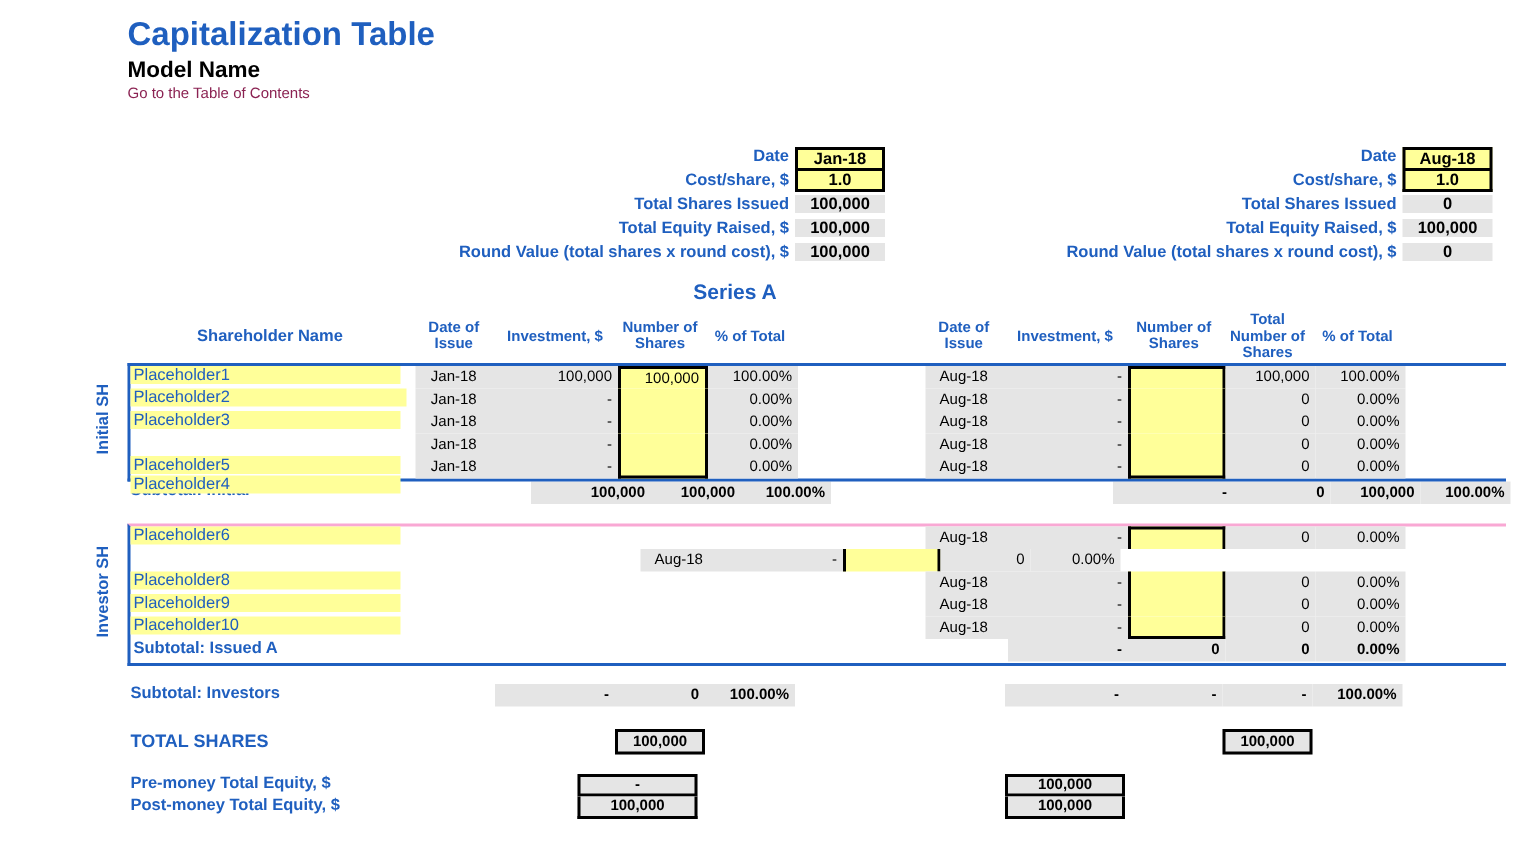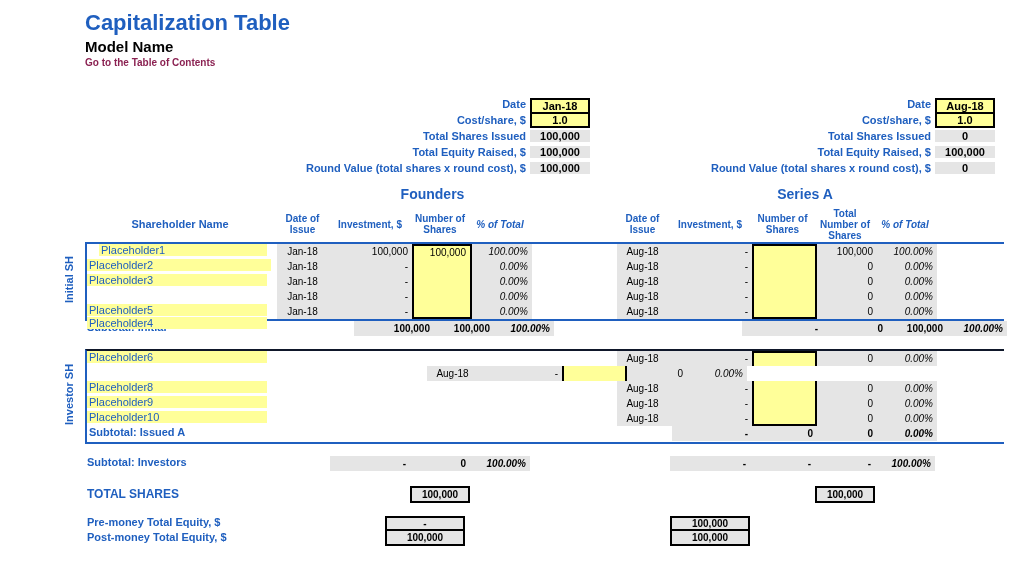--- a/index.html
+++ b/index.html
@@ -22,21 +22,21 @@
   }
   .model-name {
     color: #000;
     font-size: 15px;
     font-weight: bold;
     margin: 2px 0;
   }
   .toc-link {
     color: #8b2252;
     font-size: 10px;
-    font-weight: bold;
+    font-weight: normal;
     margin: 0 0 30px 0;
   }
   .summary-block { width: 430px; }
   .summary-row { display: flex; height: 16px; align-items: flex-start; }
   .summary-label {
     flex: 1;
     text-align: right;
     color: #1f5fbf;
     font-weight: bold;
     font-size: 11px;
@@ -93,21 +93,21 @@
     display: flex;
     align-items: center;
     justify-content: center;
     font-size: 10px;
     line-height: 1.1;
   }
   .w-date { width: 55px; }
   .w-inv { width: 80px; }
   .w-num { width: 60px; }
   .w-num-b { width: 65px; }
-  .w-pct { width: 60px; font-style: italic; }
+  .w-pct { width: 60px; }
   .w-total-b { width: 60px; }
   .row {
     display: flex;
     height: 15px;
     align-items: stretch;
   }
   .name-cell {
     color: #1f5fbf;
     background: #ffff99;
     padding-left: 2px;
@@ -255,21 +255,20 @@
         </div>
       <div class="summary-row">
           <div class="summary-label">Round Value (total shares x round cost), $</div>
           <div class="summary-value">0</div>
         </div>
     </div>
   </div>
 
   <div style="display:flex;">
     <div style="width:190px;"></div>
-    <div class="round-title" style="width:315px;">Founders</div>
     <div style="width:25px;"></div>
     <div class="round-title" style="width:380px;">Series A</div>
   </div>
 
   <div class="main-table">
     <div class="left-col">
       <div class="sh-header">Shareholder Name</div>
     </div>
     <div class="data-block">
       <div class="col-headers">
@@ -288,21 +287,21 @@
         <div class="col-h w-total-b">Total Number of Shares</div>
         <div class="col-h w-pct">% of Total</div>
       </div>
     </div>
   </div>
 
   <div class="sect-wrap-outer">
     <div class="side-label" style="height:75px;top:0;">Initial SH</div>
     <div id="initial-rows" style="border-top:2px solid #1f5fbf;border-bottom:2px solid #1f5fbf;border-left:2px solid #1f5fbf;">
   <div class="main-table row">
-    <div class="left-col" style="padding-right:10px;padding-left:12px;">
+    <div class="left-col" style="padding-right:10px;">
             <div class="name-cell">Placeholder1</div>
           </div>
     <div class="data-block row">
       <div class="cell center w-date">Jan-18</div>
       <div class="cell w-inv">100,000</div>
       <div class="cell w-num yellow-col boxed-col boxed-top ">100,000</div>
       <div class="cell w-pct">100.00%</div>
     </div>
     <div class="gap-col"></div>
     <div class="row" style="width:380px;">
@@ -409,21 +408,21 @@
       <div class="subtotal-cell w-num-b">0</div>
       <div class="subtotal-cell w-total-b">100,000</div>
       <div class="subtotal-cell w-pct">100.00%</div>
     </div>
   </div>
 
   <div class="spacer"></div>
 
   <div class="sect-wrap-outer">
     <div class="side-label" style="height:91px;top:0;">Investor SH</div>
-    <div style="border-top:2px solid #0f172a;border-bottom:2px solid #1f5fbf;border-left:2px solid #1f5fbf;">
+    <div style="border-top:2px solid #f9a8d4;border-bottom:2px solid #1f5fbf;border-left:2px solid #1f5fbf;">
       <div id="investor-rows">
   <div class="main-table row">
     <div class="left-col" style="padding-right:10px;">
               <div class="name-cell">Placeholder6</div>
             </div>
     <div class="data-block row"></div>
     <div class="gap-col"></div>
     <div class="row" style="width:380px;">
       <div class="cell center w-date">Aug-18</div>
       <div class="cell w-inv">-</div>

